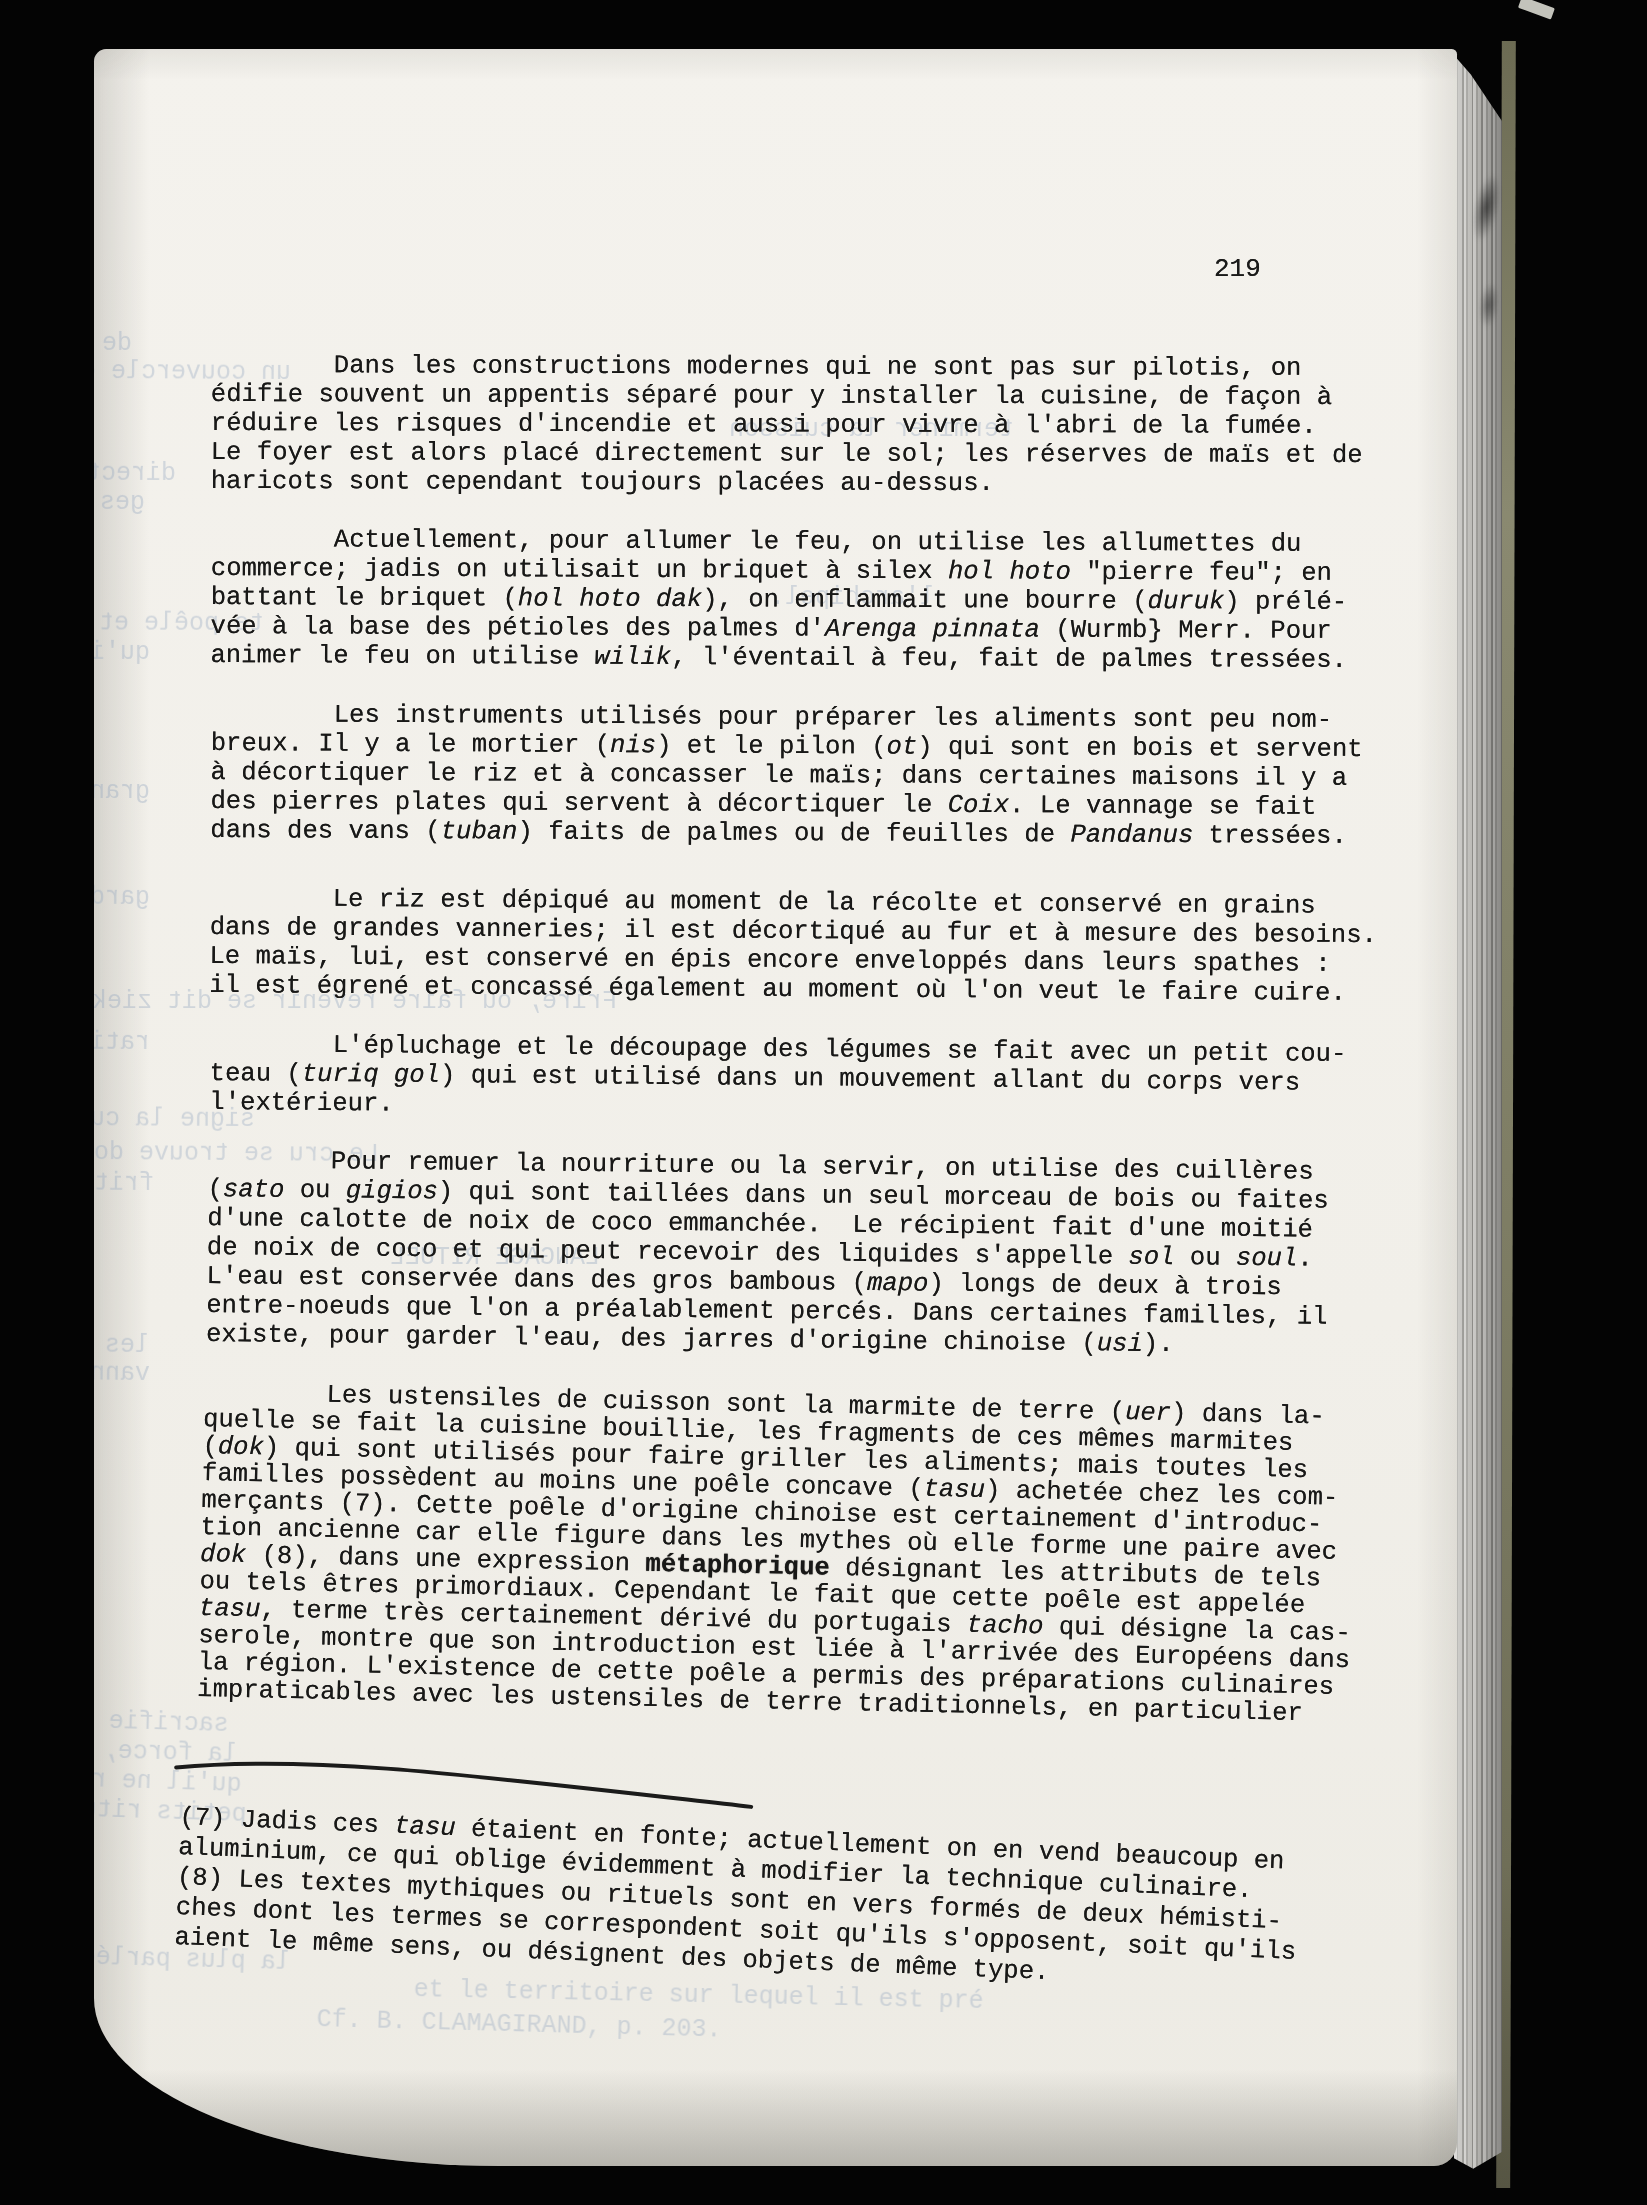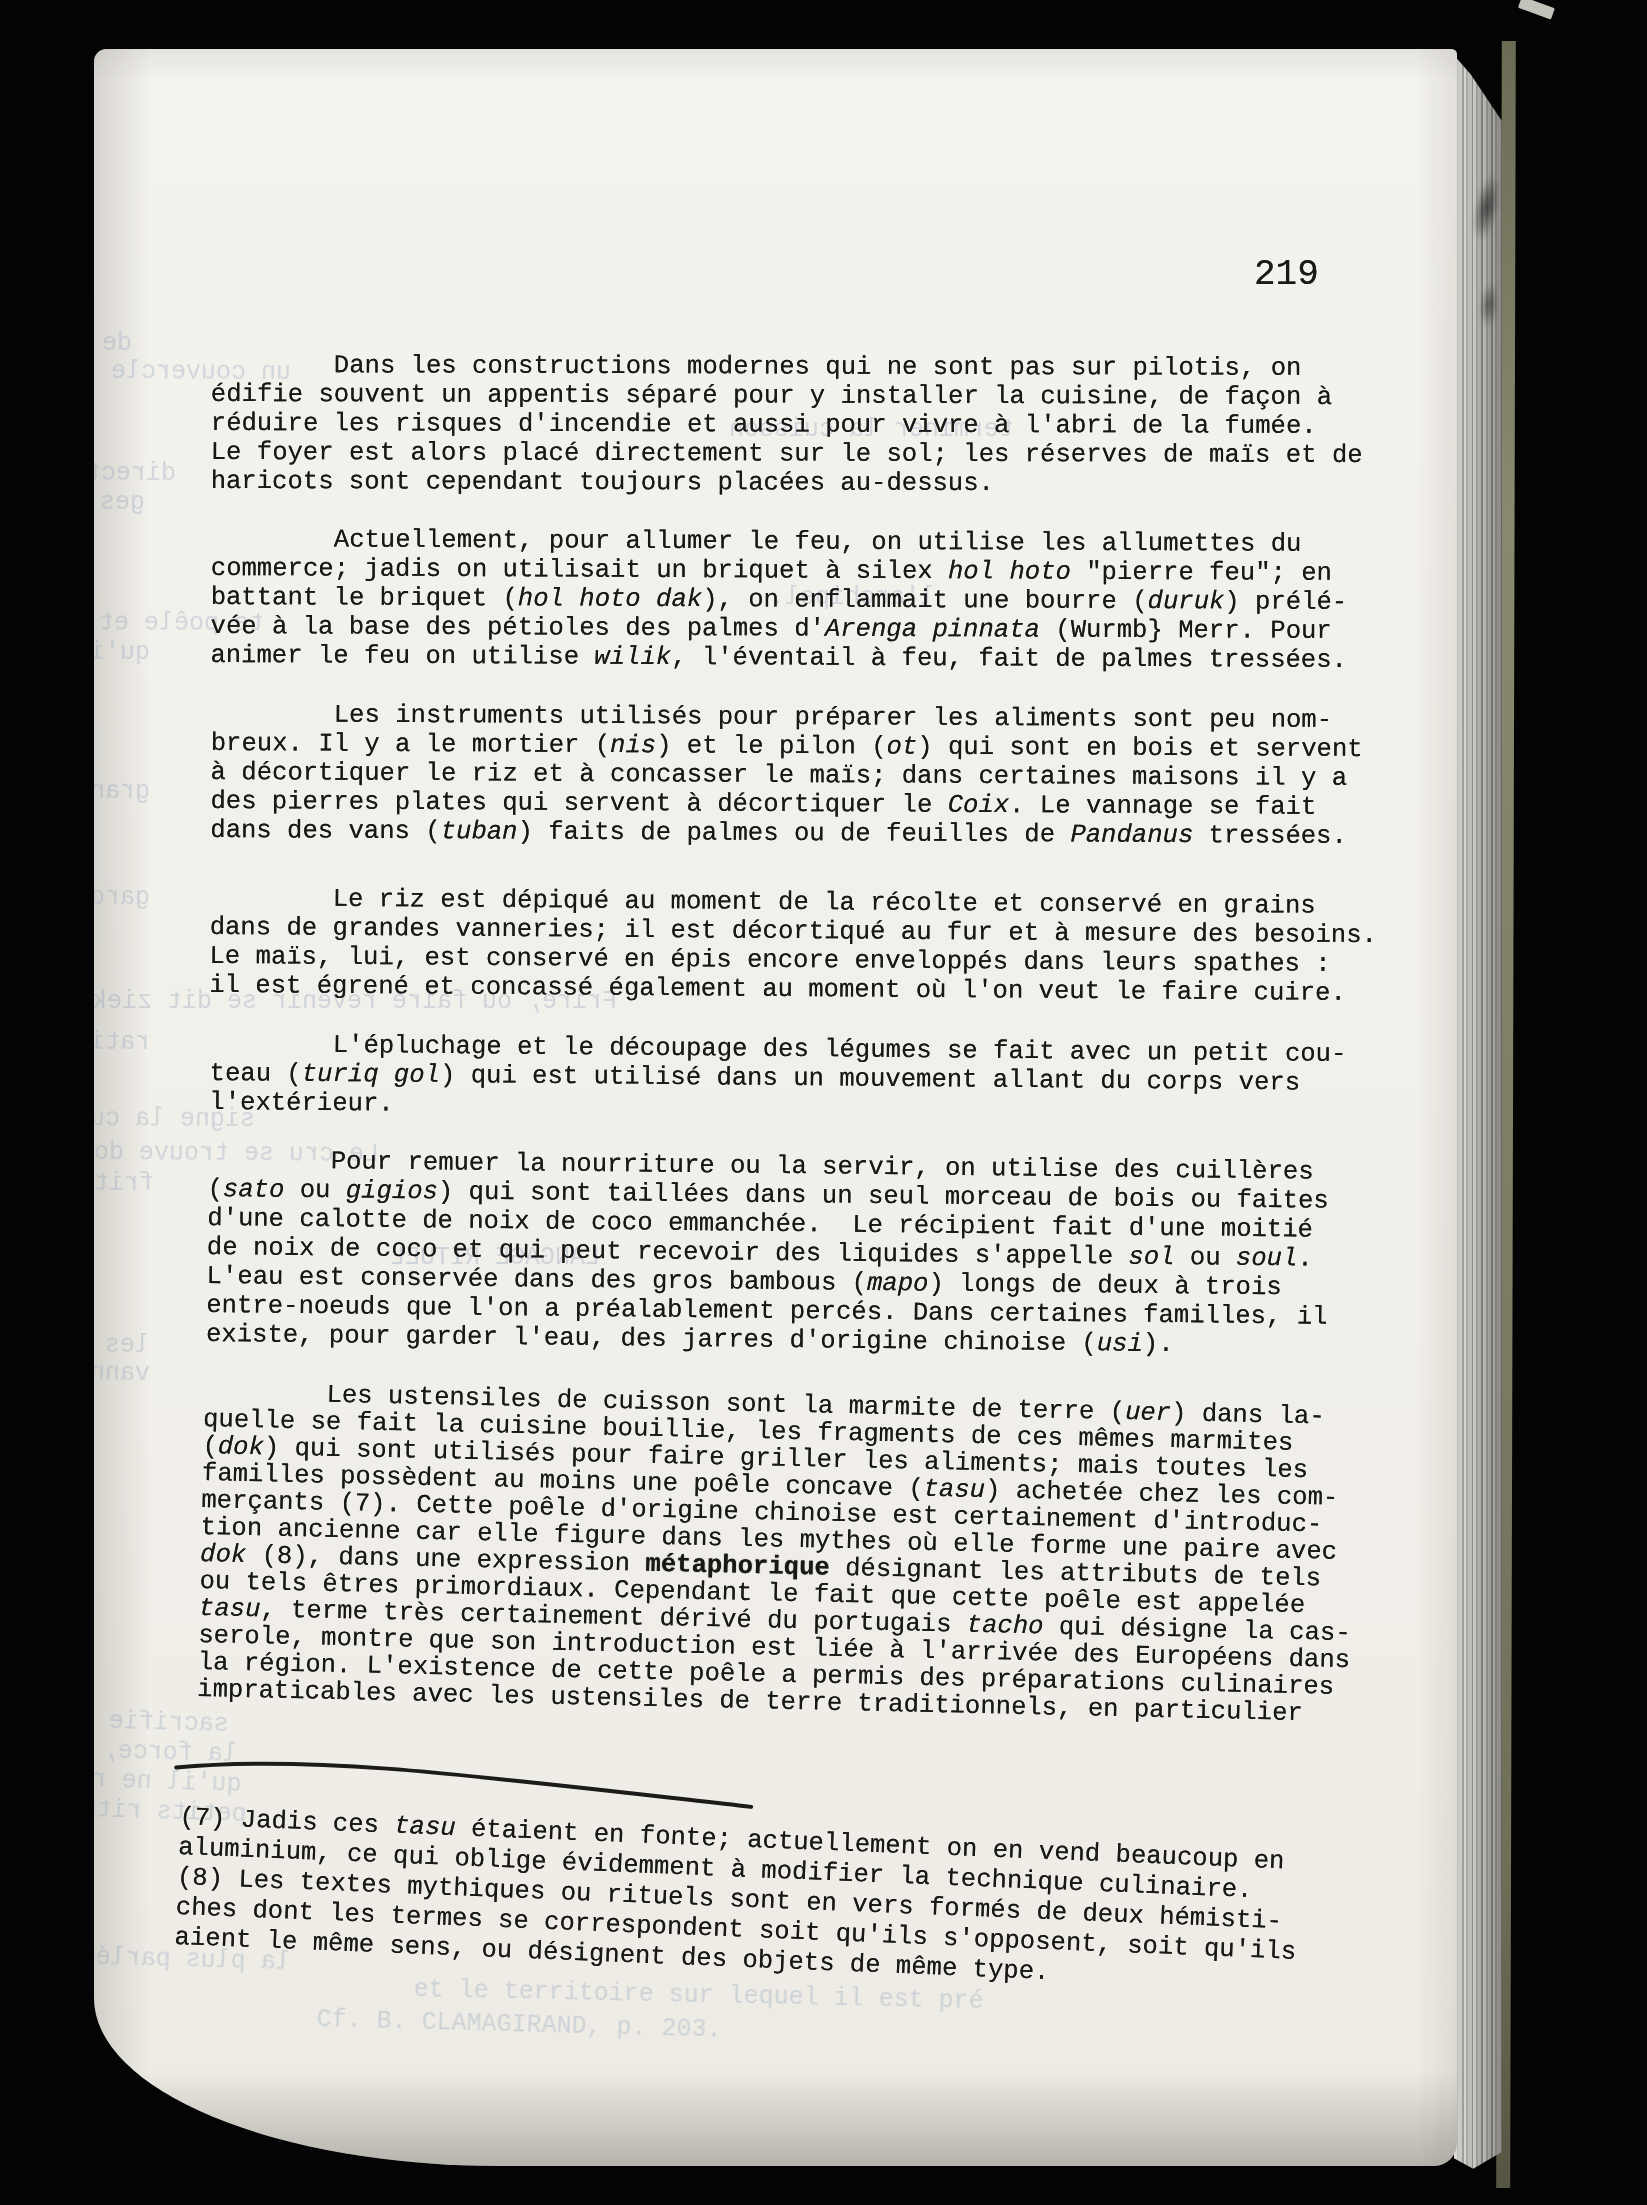--- a/index.html
+++ b/index.html
@@ -34,22 +34,22 @@
                linear-gradient(270deg,rgba(130,128,118,.16),rgba(0,0,0,0) 41px),
                linear-gradient(180deg,rgba(120,118,108,.12),rgba(0,0,0,0) 30px);}
   .page::after{content:"";position:absolute;inset:0;border-radius:inherit;pointer-events:none;
     background:linear-gradient(to top,rgba(66,64,56,.32),rgba(66,64,56,0) 97px);}
 
   
   .para{position:absolute;white-space:pre;color:#181817;font-size:25.6px;line-height:29px;
     text-shadow:0 0 0.5px rgba(24,24,23,.85);transform-origin:left top;z-index:3;}
   .para i{font-style:italic;}
   .para b{font-weight:bold;text-shadow:0 0 0.9px rgba(24,24,23,.9);}
-  .pagenum{position:absolute;left:1120px;top:205px;font-size:36px;color:#1a1a19;z-index:3;
-    text-shadow:0 0 0.5px rgba(24,24,23,.85);margin-left:40px;}
+  .pagenum{position:absolute;left:1120px;top:205px;font-size:26px;color:#1a1a19;z-index:3;
+    text-shadow:0 0 0.5px rgba(24,24,23,.85);}
   .p1{left:117px;top:302px;transform:rotate(.15deg);}
   .p2{left:117px;top:476px;transform:rotate(.25deg);}
   .p3{left:117px;top:651px;transform:rotate(.3deg);}
   .p4{left:116px;top:835px;transform:rotate(.4deg);}
   .p5{left:116px;top:981px;transform:rotate(.5deg);}
   .p6{left:114px;top:1097px;transform:rotate(.6deg);}
   .p7{left:110px;top:1330px;line-height:27px;transform:rotate(1.25deg);}
   .fn{left:86px;top:1754px;line-height:30px;transform:rotate(2.3deg);}
   .rule{position:absolute;left:75px;top:1701px;z-index:3;transform:rotate(.4deg);}
 

